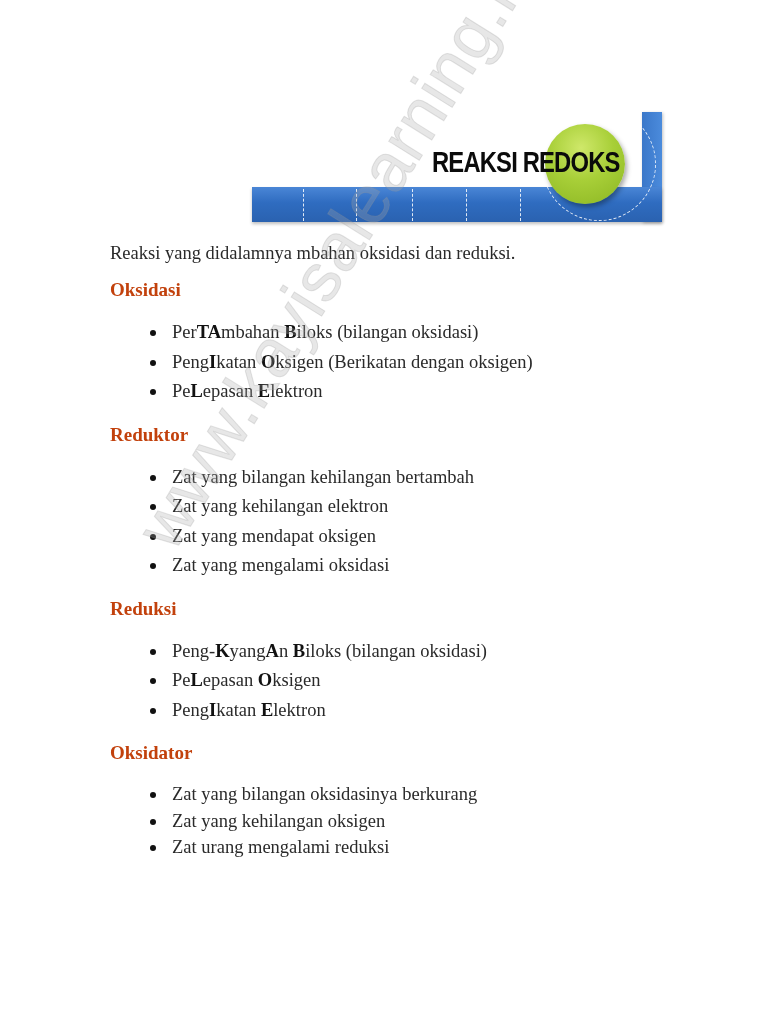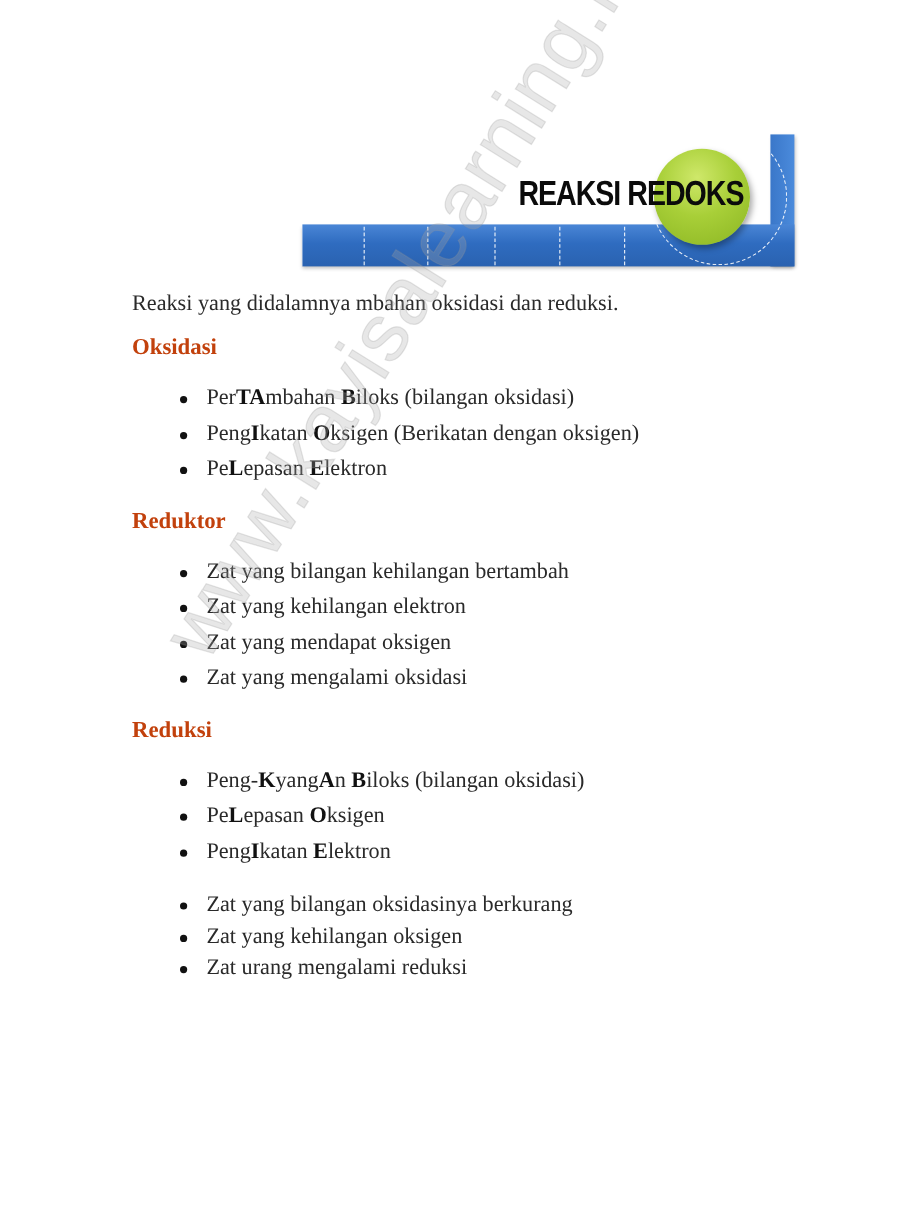--- a/index.html
+++ b/index.html
@@ -94,20 +94,21 @@
       </div>
       <div class="sec">
         <div class="section-title">Reduksi</div>
         <ul>
           <li><span>Peng-</span><b>K</b><span>yang</span><b>A</b><span>n </span><b>B</b><span>iloks (bilangan oksidasi)</span></li>
           <li><span>Pe</span><b>L</b><span>epasan </span><b>O</b><span>ksigen</span></li>
           <li><span>Peng</span><b>I</b><span>katan </span><b>E</b><span>lektron</span></li>
         </ul>
       </div>
       <div class="sec">
+        <div class="section-title">Oksidator</div>
         <ul class="tight">
           <li><span>Zat yang bilangan oksidasinya berkurang</span></li>
           <li><span>Zat yang kehilangan oksigen</span></li>
           <li><span>Zat urang mengalami reduksi</span></li>
         </ul>
       </div>
     </div>
 </div>
 
 <div class="watermark">www.kayisalearning.my.id</div>

